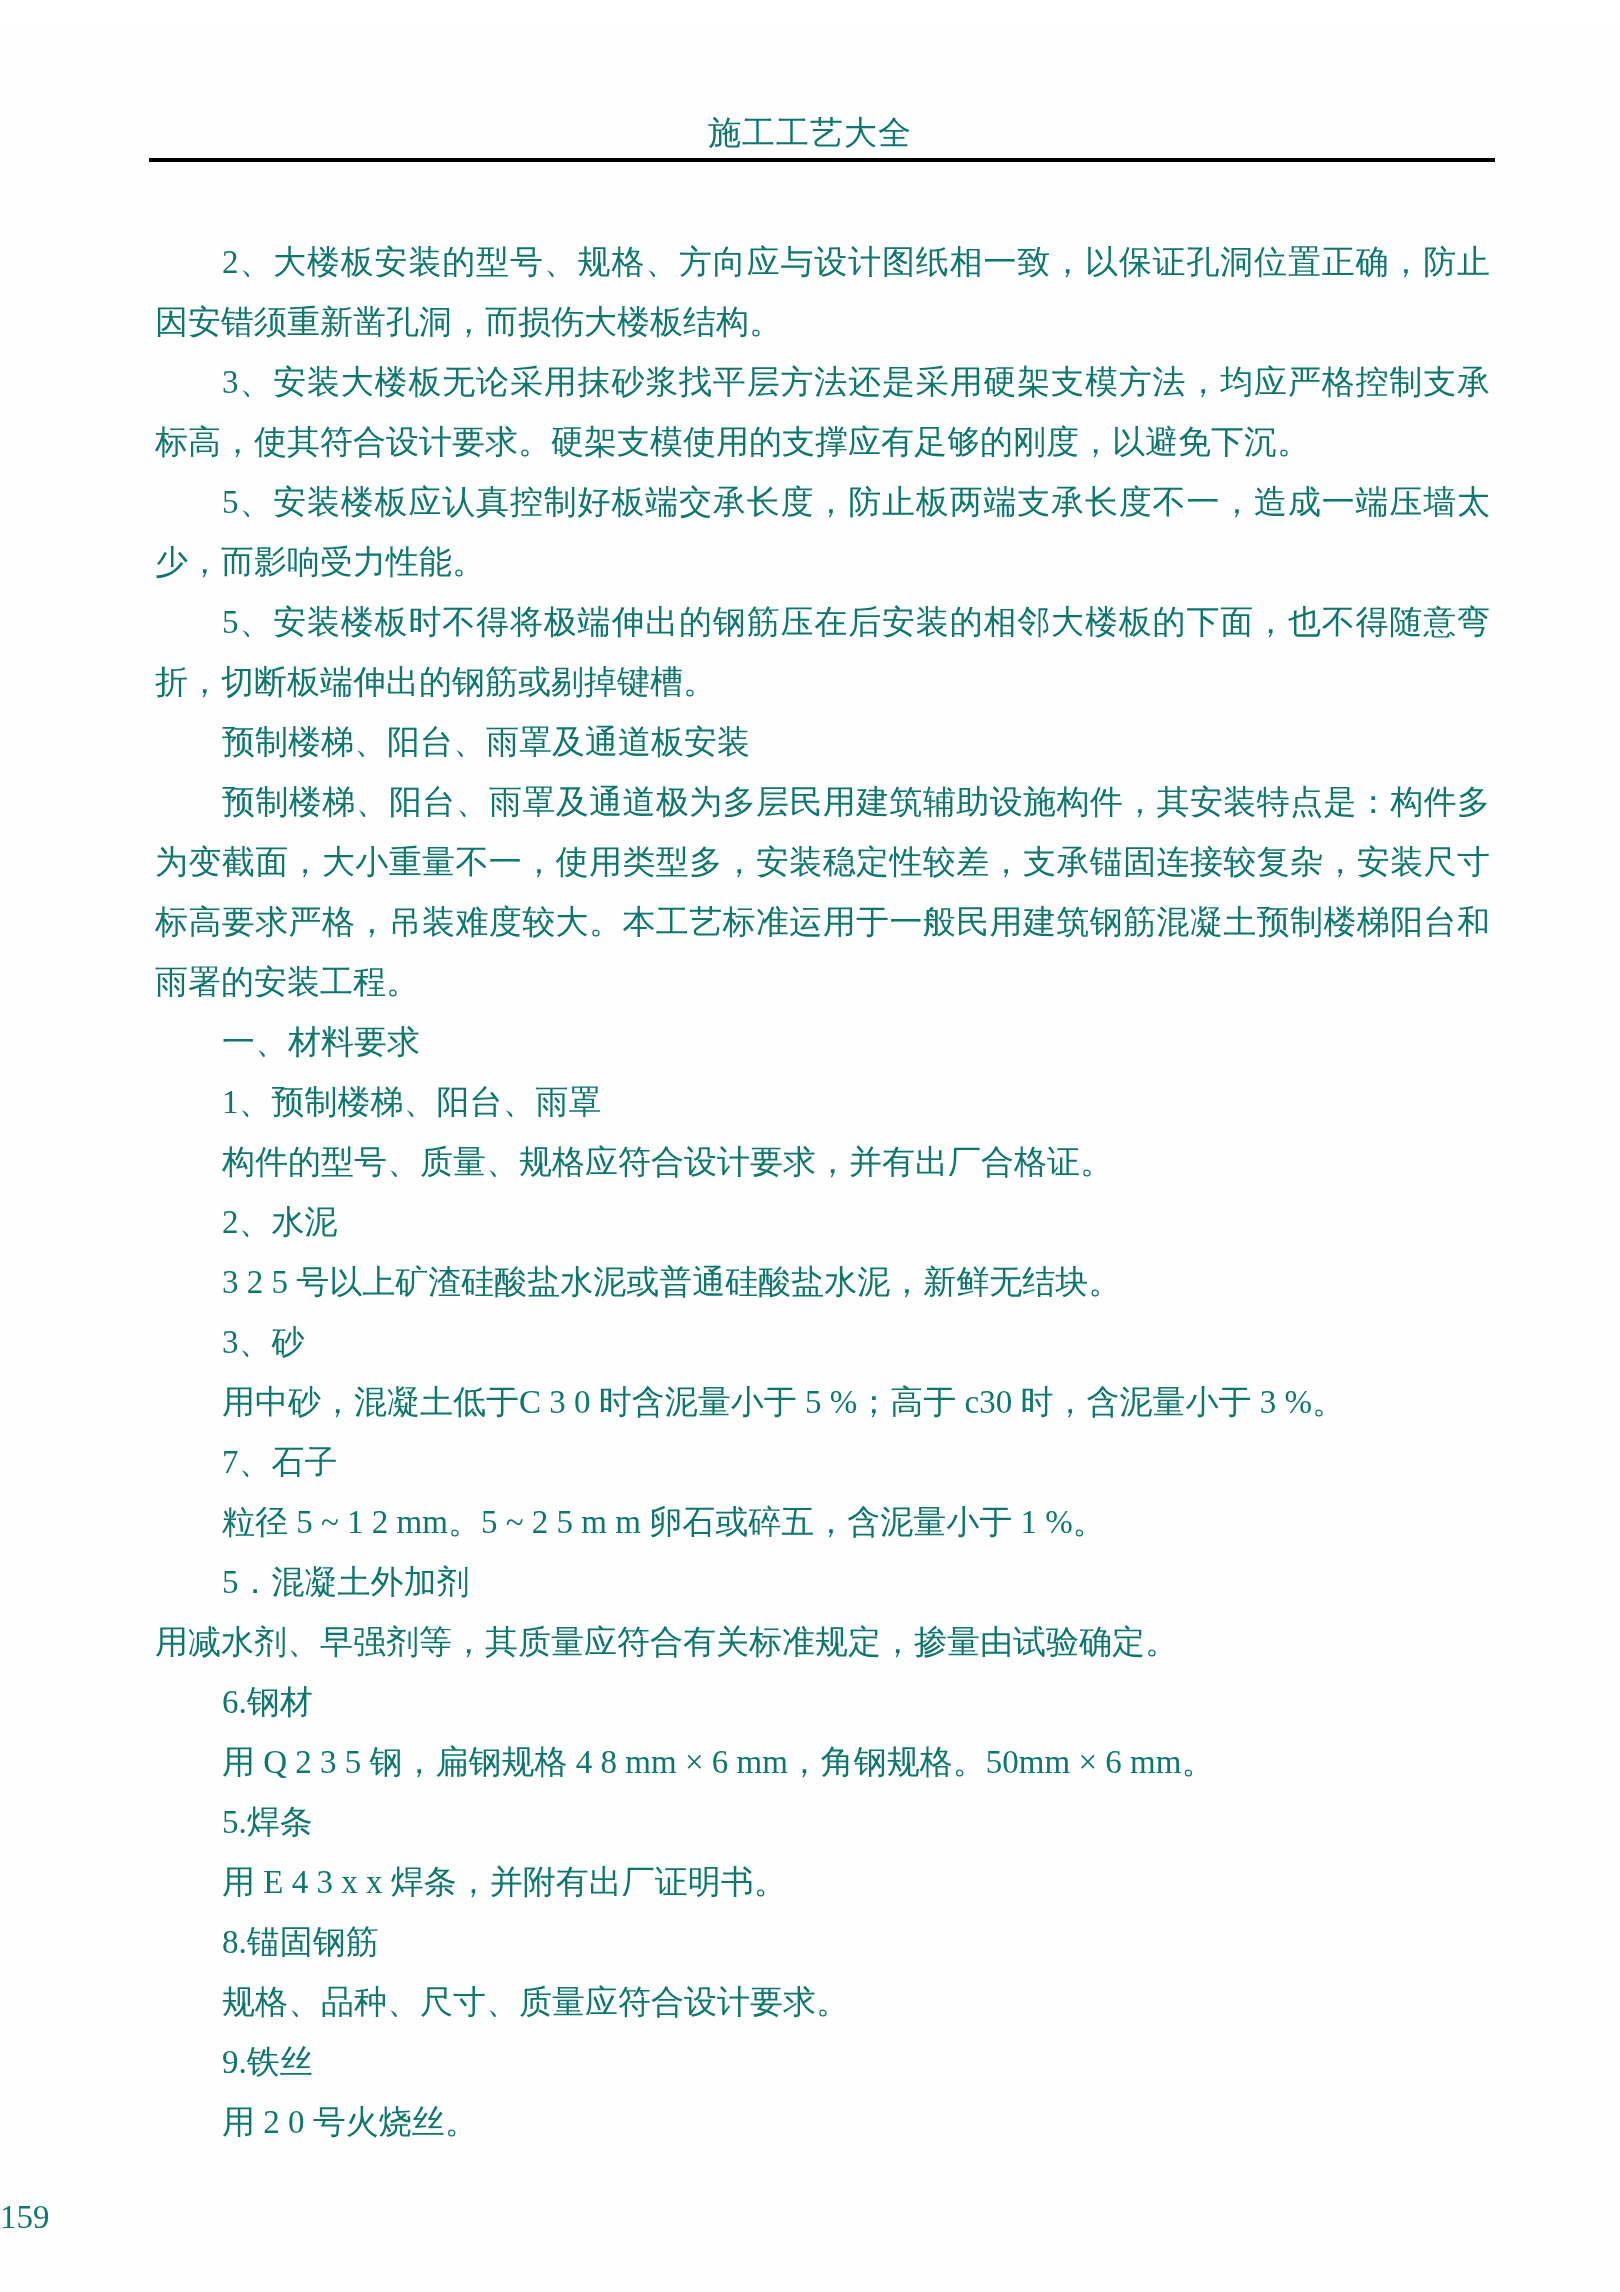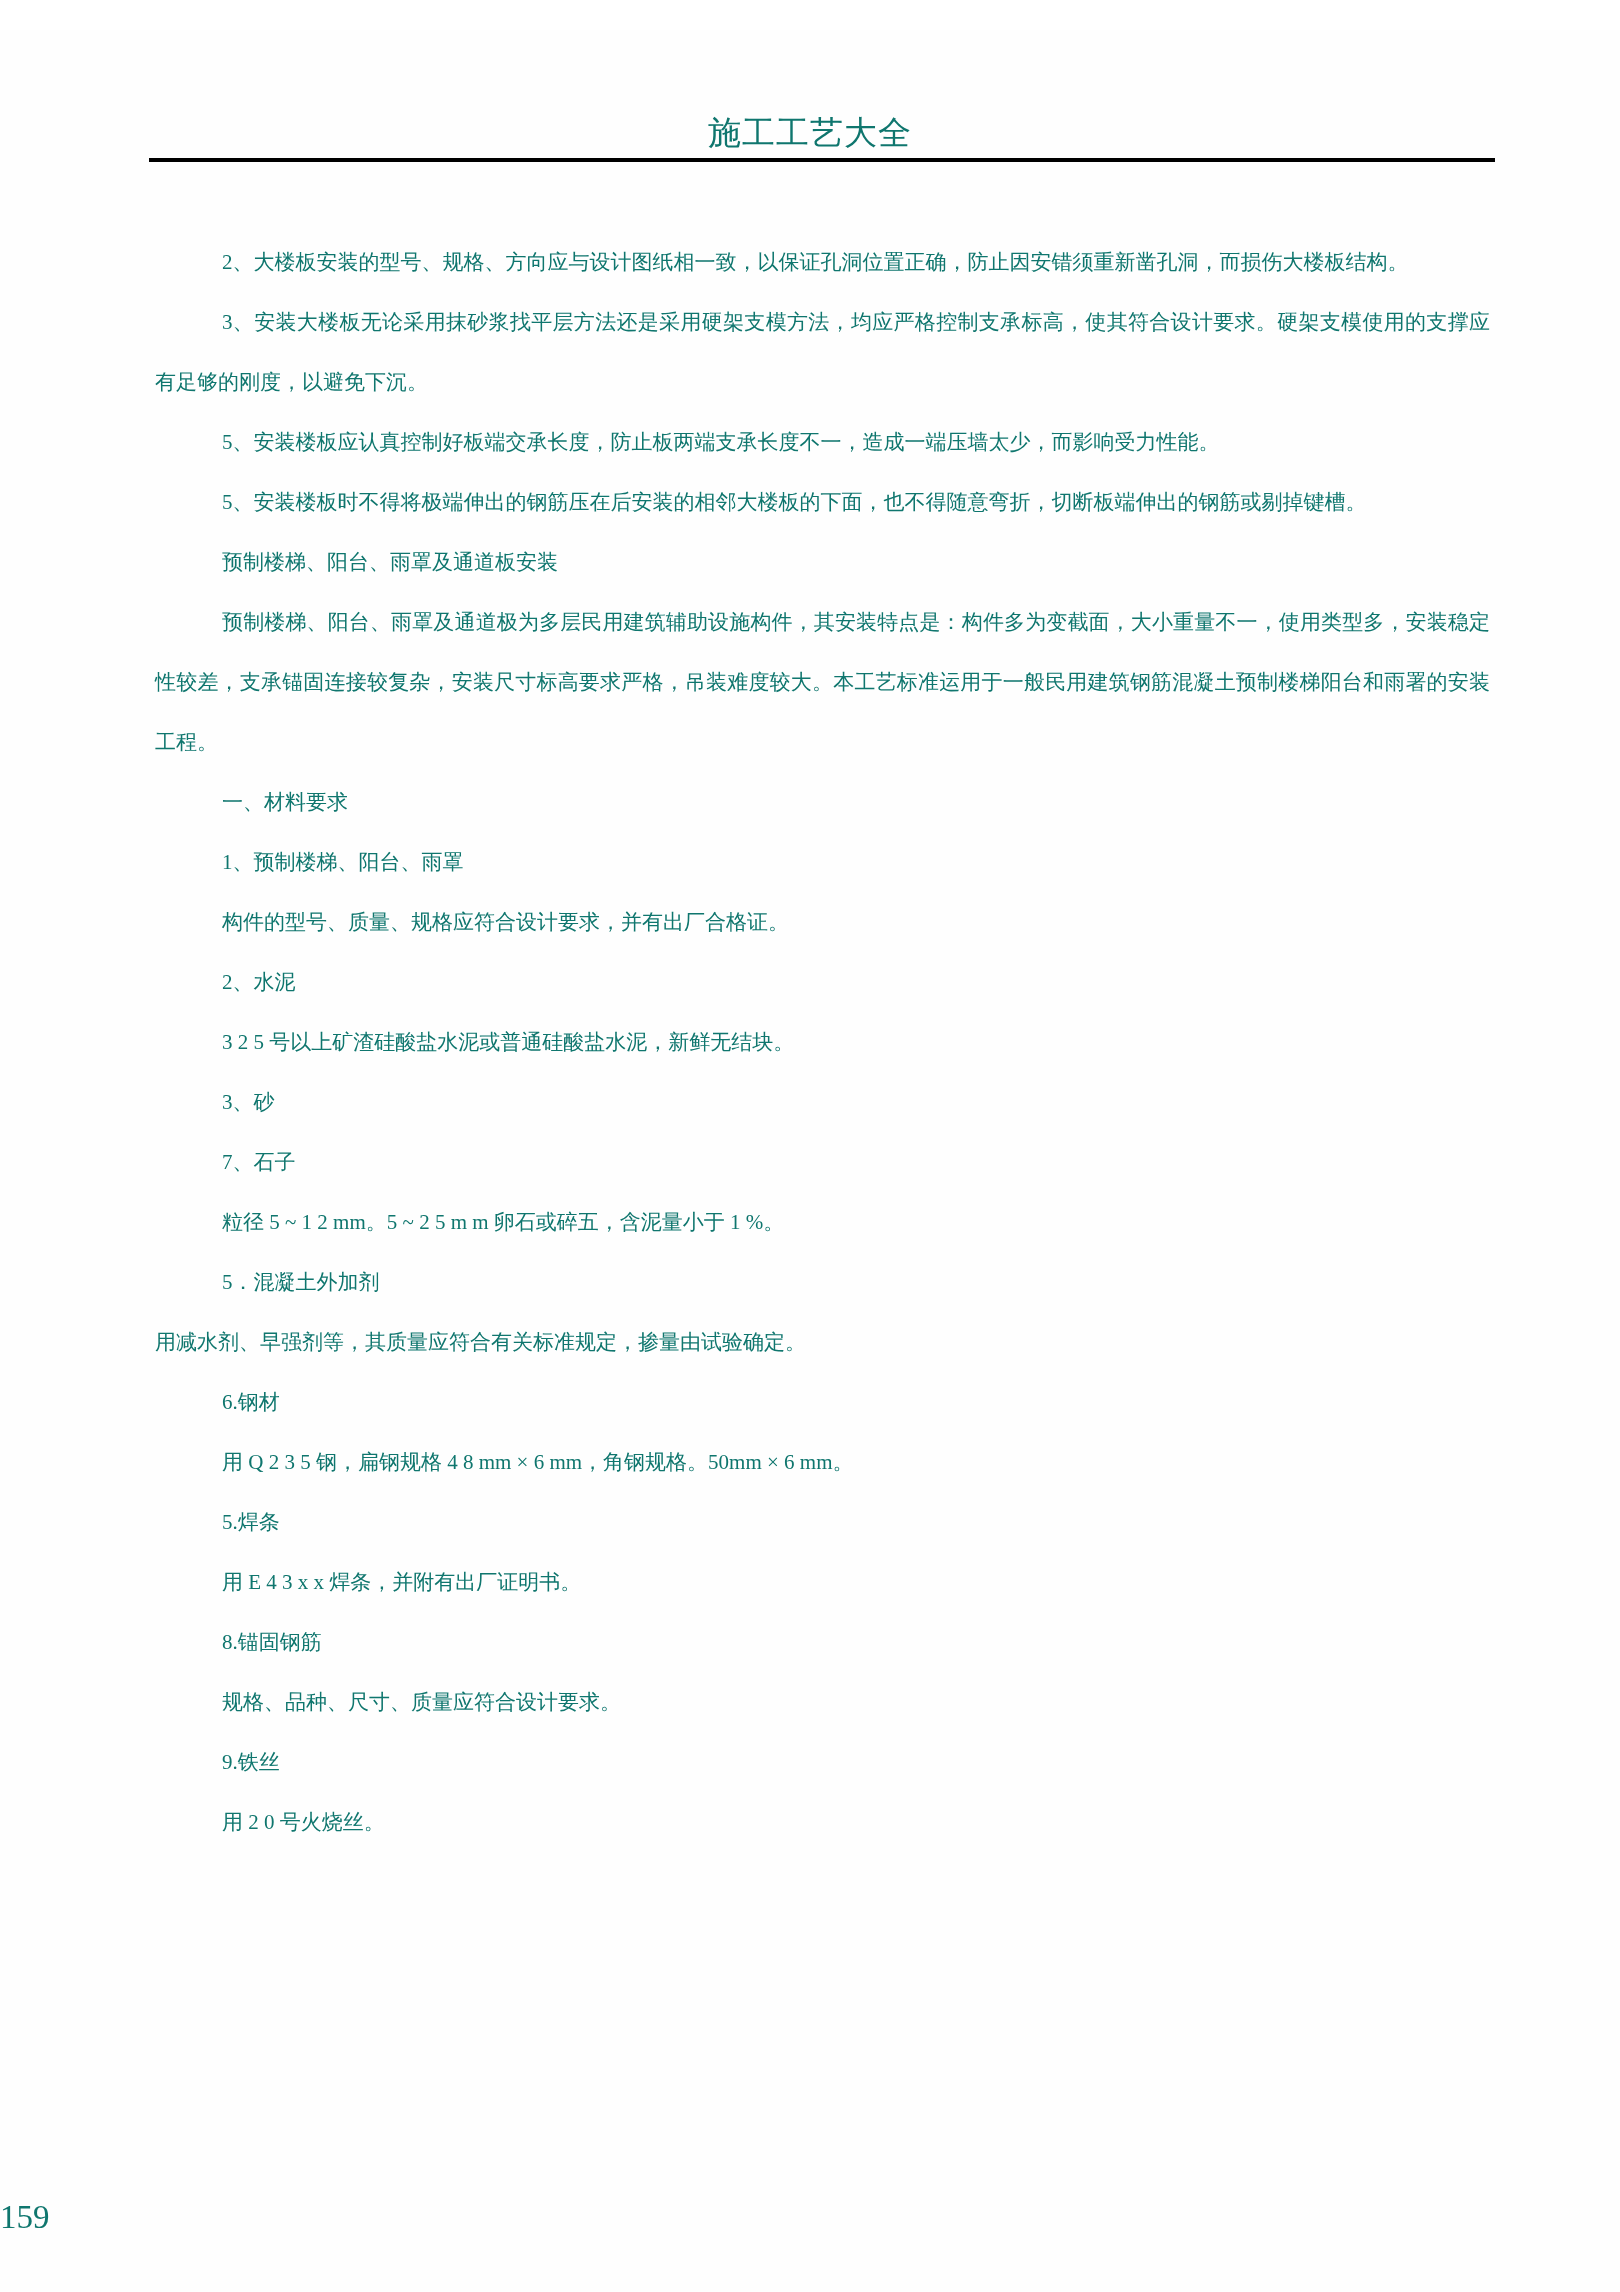--- a/index.html
+++ b/index.html
@@ -34,21 +34,21 @@
     left: 149px;
     width: 1346px;
     height: 3.9px;
     background: #000000;
   }
   .content {
     position: absolute;
     top: 202px;
     left: 155px;
     width: 1335px;
-    font-size: 21px;
+    font-size: 33px;
     line-height: 60px;
     text-align: justify;
     text-justify: inter-ideograph;
   }
   .para {
     margin: 0;
     padding: 0;
   }
   .para.indent {
     text-indent: 67px;
@@ -77,20 +77,21 @@
       <p class="para indent">5、安装楼板应认真控制好板端交承长度，防止板两端支承长度不一，造成一端压墙太少，而影响受力性能。</p>
       <p class="para indent">5、安装楼板时不得将极端伸出的钢筋压在后安装的相邻大楼板的下面，也不得随意弯折，切断板端伸出的钢筋或剔掉键槽。</p>
       <p class="para indent">预制楼梯、阳台、雨罩及通道板安装</p>
       <p class="para indent">预制楼梯、阳台、雨罩及通道极为多层民用建筑辅助设施构件，其安装特点是：构件多为变截面，大小重量不一，使用类型多，安装稳定性较差，支承锚固连接较复杂，安装尺寸标高要求严格，吊装难度较大。本工艺标准运用于一般民用建筑钢筋混凝土预制楼梯阳台和雨署的安装工程。</p>
       <p class="para indent">一、材料要求</p>
       <p class="para indent">1、预制楼梯、阳台、雨罩</p>
       <p class="para indent">构件的型号、质量、规格应符合设计要求，并有出厂合格证。</p>
       <p class="para indent">2、水泥</p>
       <p class="para indent">3 2 5 号以上矿渣硅酸盐水泥或普通硅酸盐水泥，新鲜无结块。</p>
       <p class="para indent">3、砂</p>
+      <p class="para indent">用中砂，混凝土低于C 3 0 时含泥量小于 5 %；高于 c30 时，含泥量小于 3 %。</p>
       <p class="para indent">7、石子</p>
       <p class="para indent">粒径 5 ~ 1 2 mm。5 ~ 2 5 m m 卵石或碎五，含泥量小于 1 %。</p>
       <p class="para indent">5．混凝土外加剂</p>
       <p class="para">用减水剂、早强剂等，其质量应符合有关标准规定，掺量由试验确定。</p>
       <p class="para indent">6.钢材</p>
       <p class="para indent">用 Q 2 3 5 钢，扁钢规格 4 8 mm × 6 mm，角钢规格。50mm × 6 mm。</p>
       <p class="para indent">5.焊条</p>
       <p class="para indent">用 E 4 3 x x 焊条，并附有出厂证明书。</p>
       <p class="para indent">8.锚固钢筋</p>
       <p class="para indent">规格、品种、尺寸、质量应符合设计要求。</p>

